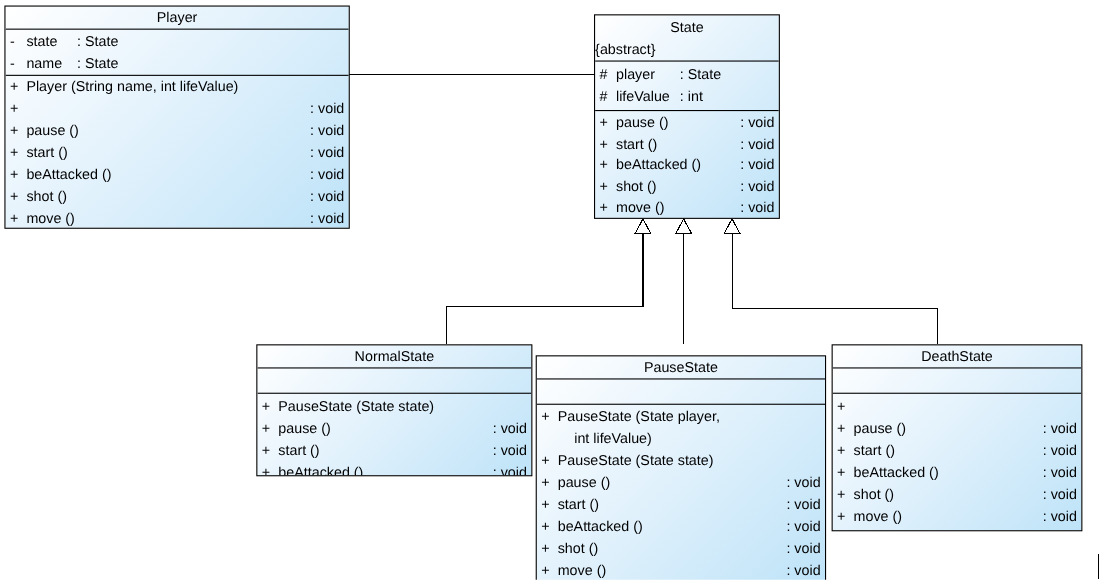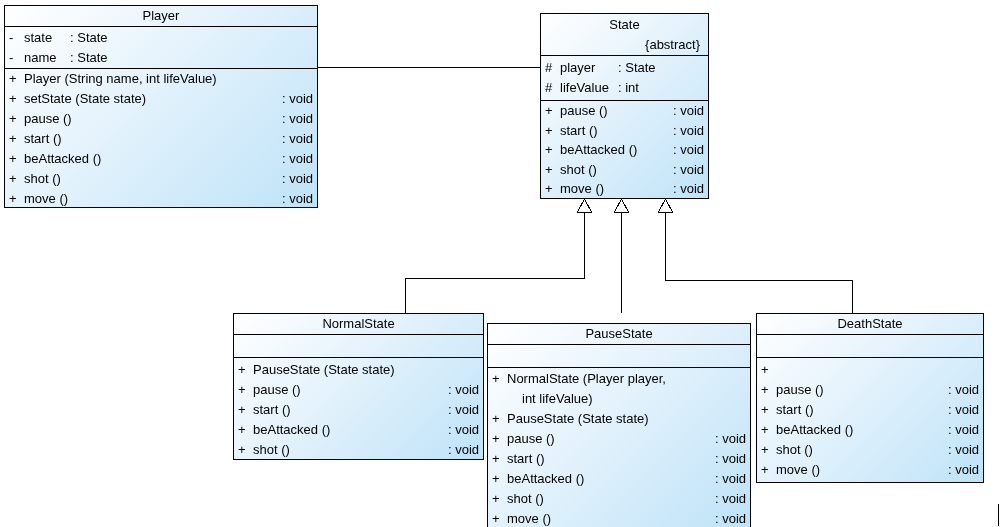--- a/index.html
+++ b/index.html
@@ -12,42 +12,42 @@
   }
   .uml-class{
     position:absolute;
     box-sizing:border-box;
     border:1px solid #000;
     background:linear-gradient(135deg,#ffffff 0%,#e3f2fc 45%,#bee3f8 100%);
     overflow:hidden;
   }
   .title-comp{box-sizing:border-box;}
   .title-line{display:block;text-align:center;line-height:20px;height:20px;white-space:nowrap;}
-  .stereo-line{display:block;text-align:right;line-height:20px;height:20px;padding-right:8px;white-space:nowrap;box-sizing:border-box;}
+  .stereo-line{display:block;text-align:left;line-height:20px;height:20px;padding-right:8px;white-space:nowrap;box-sizing:border-box;}
   .attrs-comp,.ops-comp{border-top:1px solid #000;box-sizing:border-box;}
   .row{display:flex;line-height:20px;height:20px;padding:0 4px;white-space:nowrap;box-sizing:border-box;}
   .vis{flex:0 0 15px;}
   .aname{flex:0 0 46px;}
   .ret{margin-left:auto;padding-left:6px;}
   .cont .optext{padding-left:15px;}
 
   
   .c-player{left:4px;top:5px;width:314px;height:203px;}
   .c-player .title-comp{height:20px;}
   .c-player .attrs-comp{height:42px;padding-top:1px;}
 
   
   .c-state{left:540px;top:13px;width:169px;height:186px;}
   .c-state .title-comp{height:41px;padding-top:1px;}
   .c-state .attrs-comp{height:45px;padding-top:2px;}
   .c-state .aname{flex:0 0 58px;}
   .c-state .ops-comp .row{line-height:19.5px;height:19.5px;}
 
   
-  .c-normal{left:233px;top:313px;width:251px;height:147px;}
+  .c-normal{left:233px;top:313px;width:251px;height:120px;}
   .c-normal .title-comp{height:20px;}
   .c-normal .attrs-comp{height:23px;}
   .c-normal .ops-comp{padding-top:2px;}
 
   
   .c-pause{left:487px;top:323px;width:264px;height:206px;}
   .c-pause .title-comp{height:20px;}
   .c-pause .attrs-comp{height:23px;}
   .c-pause .ops-comp{padding-top:1px;}
 
@@ -91,21 +91,20 @@
     </div>
   </div>
   <div class="ops-comp">
     <div class="row">
         <span class="vis">+</span>
         <span class="optext">Player (String name, int lifeValue)</span>
         <span class="ret"></span>
       </div>
     <div class="row">
         <span class="vis">+</span>
-        <span class="optext">setState (State state)</span>
         <span class="ret">: void</span>
       </div>
     <div class="row">
         <span class="vis">+</span>
         <span class="optext">pause ()</span>
         <span class="ret">: void</span>
       </div>
     <div class="row">
         <span class="vis">+</span>
         <span class="optext">start ()</span>
@@ -215,21 +214,21 @@
 </div>
 
 <div class="uml-class c-pause">
   <div class="title-comp">
     <span class="title-line">PauseState</span>
   </div>
   <div class="attrs-comp"></div>
   <div class="ops-comp">
     <div class="row">
         <span class="vis">+</span>
-        <span class="optext">NormalState (Player player,</span>
+        <span class="optext">PauseState (State player,</span>
         <span class="ret"></span>
       </div>
     <div class="row cont">
         <span class="vis"></span>
         <span class="optext">int lifeValue)</span>
         <span class="ret"></span>
       </div>
     <div class="row">
         <span class="vis">+</span>
         <span class="optext">PauseState (State state)</span>

